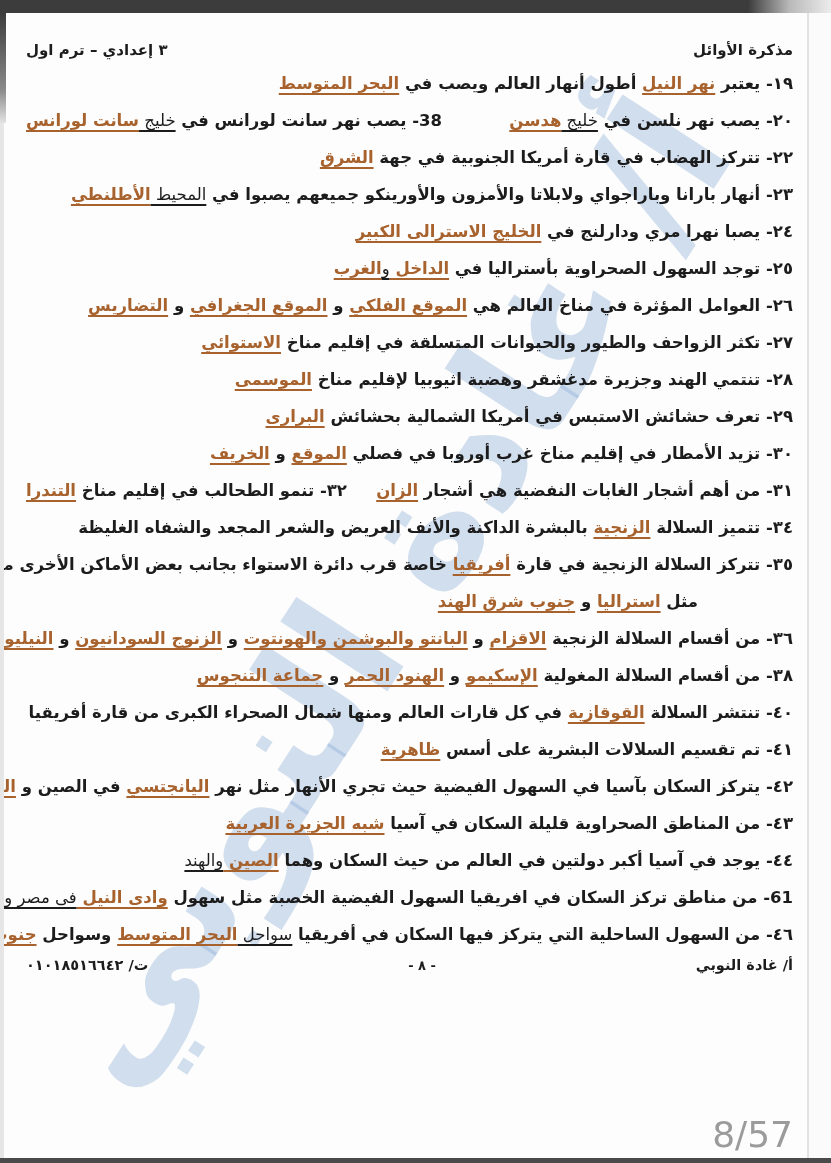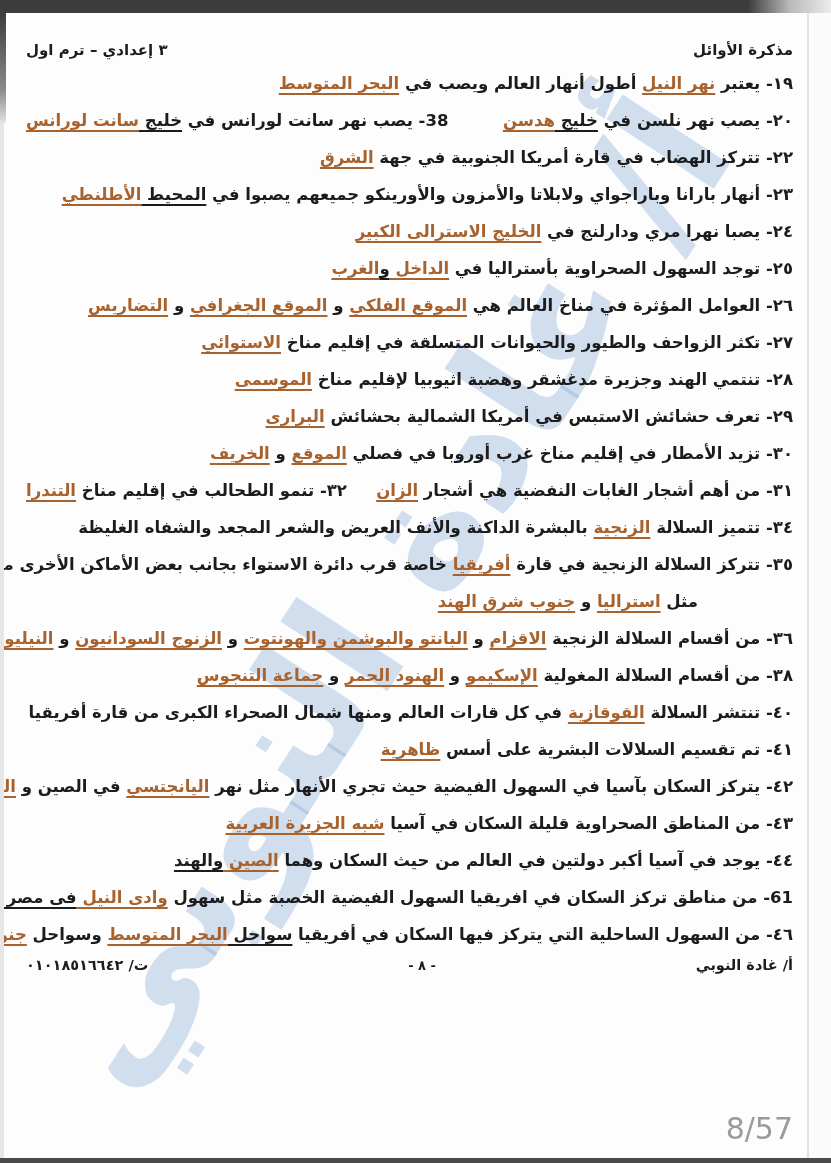--- a/index.html
+++ b/index.html
@@ -31,30 +31,30 @@
   }
   .header-row{display:flex;justify-content:space-between;align-items:baseline;
     font-size:15px;font-weight:bold;color:var(--ink,#1c1c1c);margin-bottom:6px;}
   .lines{margin-top:2px;}
   .line{height:37px;display:flex;align-items:center;justify-content:flex-start;
     font-size:16.5px;white-space:nowrap;}
   .line.double{justify-content:space-between;}
   .seg-n{color:var(--ink,#1c1c1c);font-weight:bold;}
   .seg-a{color:var(--answer,#a8622d);font-weight:bold;text-decoration:underline;
     text-decoration-thickness:2px;text-underline-offset:4px;text-align:center;}
-  .seg-b{color:var(--ink,#1c1c1c);font-weight:bold;text-decoration:underline;
+  .seg-b{color:var(--ink,#1c1c1c);font-weight:normal;text-decoration:underline;
     text-decoration-thickness:2px;text-underline-offset:4px;}
 
   .footer-row{display:flex;justify-content:space-between;align-items:baseline;
     font-size:14.5px;font-weight:bold;color:var(--ink,#1c1c1c);margin-top:4px;}
   .footer-center{font-size:13px;}
 
   .page-indicator{
-    position:absolute;right:38px;bottom:17px;z-index:3;
-    font-size:30px;color:var(--pagenum,#9b9b9b);direction:ltr;
+    position:absolute;right:38px;bottom:8px;z-index:3;
+    font-size:36px;color:var(--pagenum,#9b9b9b);direction:ltr;
     font-family:"DejaVu Sans",sans-serif;
   }
 </style>
 </head>
 <body>
 
 <div class="screen" style="--answer: #a8622d; --ink: #1c1c1c; --wm-color: rgba(136,170,214,0.38); --pagenum: #9b9b9b;">
   <div class="top-strip"></div>
   <div class="corner-left-strip"></div>
   <div class="edge-left"></div>

